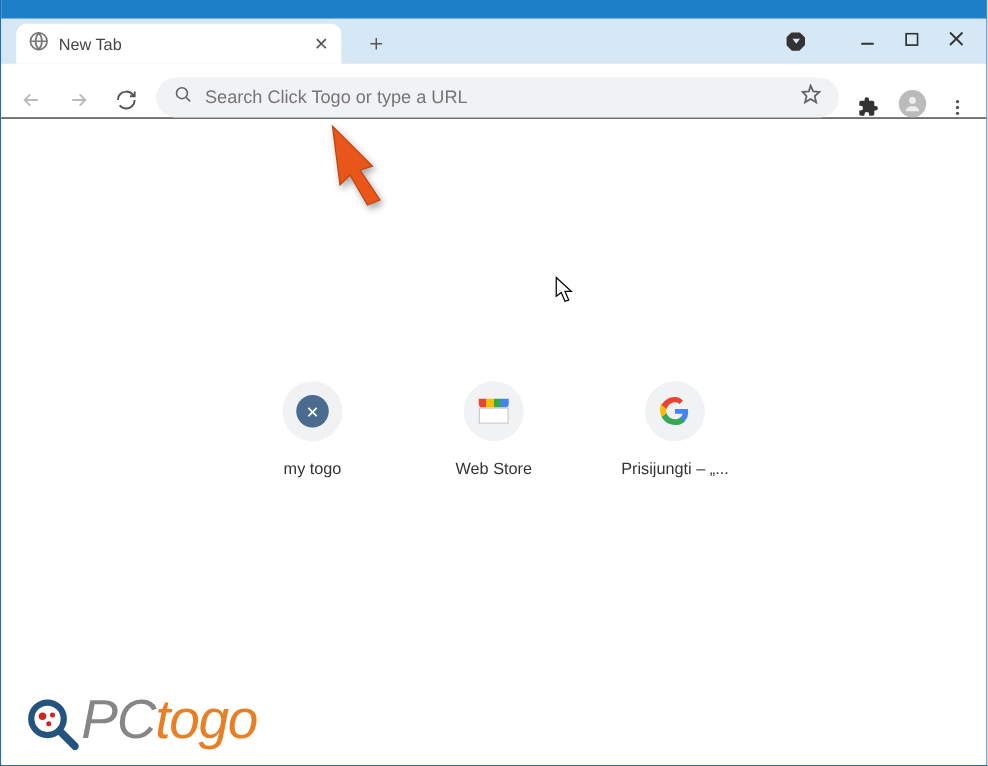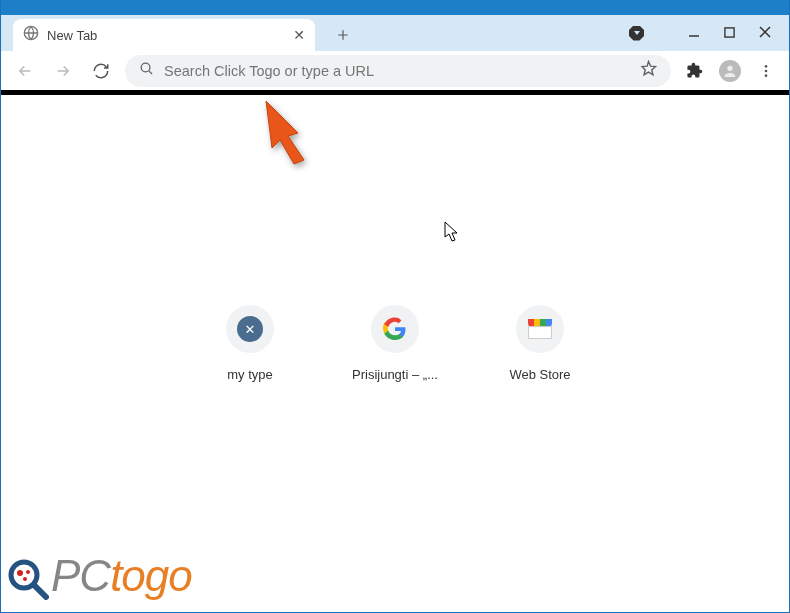--- a/index.html
+++ b/index.html
@@ -3,34 +3,34 @@
 <meta charset="utf-8">
 <style>
 * { margin: 0; padding: 0; box-sizing: border-box; font-family: 'Segoe UI', Arial, sans-serif; }
 body { width: 790px; height: 613px; background: #fff; position: relative; overflow: hidden; }
 
 .window { width: 790px; height: 613px; border: 1px solid #1a6fb8; border-top: none; background: #fff; }
 
 .titlebar { height: 15px; background: #1e7fc9; }
 
 .tabstrip { height: 36px; background: #d6e8f5; display: flex; align-items: flex-end; padding-left: 12px; position: relative; }
-.tab { background: #fff; height: 32px; width: 302px; border-radius: 8px 8px 0 0; display: flex; align-items: center; padding: 0 10px; gap: 8px; position: relative; }
+.tab { background: #fff; height: 32px; width: 260px; border-radius: 8px 8px 0 0; display: flex; align-items: center; padding: 0 10px; gap: 8px; position: relative; }
 .tab::before, .tab::after { content: ''; position: absolute; bottom: 0; width: 8px; height: 8px; background: #fff; }
 .tab::before { left: -8px; border-radius: 0 0 8px 0; background: radial-gradient(circle at 0 0, #d6e8f5 8px, #fff 8px); }
 .tab::after { right: -8px; border-radius: 0 0 0 8px; background: radial-gradient(circle at 8px 0, #d6e8f5 8px, #fff 8px); }
 .tab-title { font-size: 13px; color: #444; flex: 1; }
 .tab-close { color: #555; cursor: pointer; font-size: 14px; line-height: 1; }
 .new-tab-btn { width: 28px; height: 28px; display: flex; align-items: center; justify-content: center; margin-left: 14px; margin-bottom: 2px; cursor: pointer; border-radius: 50%; color: #555; font-size: 18px; }
 
 .win-controls { position: absolute; right: 0; top: 0; height: 100%; display: flex; align-items: center; gap: 24px; padding-right: 18px; }
 .win-btn { color: #333; cursor: pointer; }
 .stop-sign { width: 15px; height: 15px; background: #333; clip-path: polygon(30% 0, 70% 0, 100% 30%, 100% 70%, 70% 100%, 30% 100%, 0 70%, 0 30%); display: flex; align-items: center; justify-content: center; margin-right: 20px; }
 .stop-sign-inner { width: 0; height: 0; border-left: 3px solid transparent; border-right: 3px solid transparent; border-top: 4px solid #d6e8f5; }
 
-.toolbar { height: 44px; background: #fff; display: flex; align-items: center; padding: 0 10px; gap: 10px; border-bottom: 5px solid #000000; }
+.toolbar { height: 44px; background: #fff; display: flex; align-items: flex-end; padding: 0 10px; gap: 10px; border-bottom: 1px solid #000000; }
 .nav-btn { width: 28px; height: 28px; display: flex; align-items: center; justify-content: center; color: #555; cursor: pointer; border-radius: 50%; }
 .nav-btn.disabled { color: #bbb; cursor: default; }
 
 .omnibox { flex: 1; height: 32px; background: #f0f2f4; border-radius: 16px; display: flex; align-items: center; padding: 0 14px; gap: 10px; }
 .omnibox-icon { color: #5f6368; }
 .omnibox-input { flex: 1; border: none; background: transparent; font-size: 14.5px; color: #5f6368; outline: none; }
 .omnibox-star { color: #5f6368; cursor: pointer; }
 
 .ext-icon, .profile-icon, .menu-icon { width: 26px; display: flex; align-items: center; justify-content: center; color: #555; cursor: pointer; }
 .profile-circle { width: 22px; height: 22px; border-radius: 50%; background: #bbb; display: flex; align-items: center; justify-content: center; }
@@ -44,21 +44,21 @@
 .shortcuts { position: absolute; top: 210px; left: 50%; transform: translateX(-50%); display: flex; gap: 55px; }
 .shortcut { display: flex; flex-direction: column; align-items: center; gap: 14px; width: 90px; cursor: pointer; }
 .shortcut-circle { width: 48px; height: 48px; border-radius: 50%; background: #f0f2f4; display: flex; align-items: center; justify-content: center; }
 .shortcut-label { font-size: 13px; color: #333; text-align: center; white-space: nowrap; overflow: hidden; text-overflow: ellipsis; width: 100%; }
 
 .togo-inner { width: 26px; height: 26px; border-radius: 50%; background: #4a6c8f; color: #fff; display: flex; align-items: center; justify-content: center; font-size: 13px; }
 .store-inner { position: relative; width: 24px; height: 20px; }
 .store-body { position: absolute; bottom: 0; width: 24px; height: 13px; background: #fff; border: 1px solid #ccc; }
 .store-awning { position: absolute; top: 0; width: 24px; height: 8px; background: linear-gradient(90deg, #ea4335 0 25%, #fbbc05 25% 50%, #34a853 50% 75%, #4285f4 75% 100%); border-radius: 0 0 4px 4px; }
 
-.watermark { position: absolute; bottom: 10px; left: 6px; opacity: 0.95; }
+.watermark { position: absolute; bottom: 10px; left: 20px; opacity: 0.95; }
 .wm-text { font-size: 44px; font-style: italic; font-weight: 500; letter-spacing: -1px; display: flex; align-items: center; }
 .wm-gray { color: #808080; }
 .wm-orange { color: #e8791a; }
 .wm-mag { display: inline-flex; margin-right: 2px; margin-top: 6px; }
 </style>
 </head>
 <body>
 
 <div class="window">
   <div class="titlebar"></div>
@@ -165,41 +165,41 @@
 
     <svg class="cursor-pointer" width="16" height="22" viewBox="0 0 16 22">
       <path d="M1 1 L1 16 L5 13 L8 20 L11 19 L8 12 L13 12 Z" fill="#fff" stroke="#000" stroke-width="1"></path>
     </svg>
 
     <div class="shortcuts">
       <div class="shortcut">
         <div class="shortcut-circle">
           <div class="togo-inner">✕</div>
         </div>
-        <div class="shortcut-label">my type</div>
-      </div>
-      <div class="shortcut">
-        <div class="shortcut-circle">
-          <svg width="24" height="24" viewBox="0 0 48 48">
-            <path fill="#4285F4" d="M45 24.5c0-1.6-.1-2.8-.4-4H24v7.3h12c-.3 2-1.6 5-5 7l7.6 5.9C43.3 36.7 45 31 45 24.5z"></path>
-            <path fill="#34A853" d="M24 46c6.5 0 11.9-2.1 15.9-5.8l-7.6-5.9c-2 1.4-4.8 2.4-8.3 2.4-6.3 0-11.7-4.2-13.6-9.9l-7.9 6.1C6.4 40.7 14.6 46 24 46z"></path>
-            <path fill="#FBBC05" d="M10.4 26.8c-.5-1.4-.8-3-.8-4.8s.3-3.4.8-4.8l-7.9-6.1C.9 14.5 0 18.1 0 22s.9 7.5 2.5 10.9l7.9-6.1z"></path>
-            <path fill="#EA4335" d="M24 9.5c3.5 0 6 1.5 7.3 2.8l5.4-5.3C33.9 3.5 29.5 1 24 1 14.6 1 6.4 6.3 2.5 14.1l7.9 6.1c1.9-5.7 7.3-10.7 13.6-10.7z"></path>
-          </svg>
-        </div>
-        <div class="shortcut-label">Prisijungti – „...</div>
+        <div class="shortcut-label">my togo</div>
       </div>
       <div class="shortcut">
         <div class="shortcut-circle">
           <div class="store-inner">
             <div class="store-awning"></div>
             <div class="store-body"></div>
           </div>
         </div>
         <div class="shortcut-label">Web Store</div>
+      </div>
+      <div class="shortcut">
+        <div class="shortcut-circle">
+          <svg width="24" height="24" viewBox="0 0 48 48">
+            <path fill="#4285F4" d="M45 24.5c0-1.6-.1-2.8-.4-4H24v7.3h12c-.3 2-1.6 5-5 7l7.6 5.9C43.3 36.7 45 31 45 24.5z"></path>
+            <path fill="#34A853" d="M24 46c6.5 0 11.9-2.1 15.9-5.8l-7.6-5.9c-2 1.4-4.8 2.4-8.3 2.4-6.3 0-11.7-4.2-13.6-9.9l-7.9 6.1C6.4 40.7 14.6 46 24 46z"></path>
+            <path fill="#FBBC05" d="M10.4 26.8c-.5-1.4-.8-3-.8-4.8s.3-3.4.8-4.8l-7.9-6.1C.9 14.5 0 18.1 0 22s.9 7.5 2.5 10.9l7.9-6.1z"></path>
+            <path fill="#EA4335" d="M24 9.5c3.5 0 6 1.5 7.3 2.8l5.4-5.3C33.9 3.5 29.5 1 24 1 14.6 1 6.4 6.3 2.5 14.1l7.9 6.1c1.9-5.7 7.3-10.7 13.6-10.7z"></path>
+          </svg>
+        </div>
+        <div class="shortcut-label">Prisijungti – „...</div>
       </div>
     </div>
 
     <div class="watermark">
       <div class="wm-text">
         <span class="wm-mag">
           <svg width="42" height="42" viewBox="0 0 42 42">
             <circle cx="17" cy="17" r="13" fill="none" stroke="#1a4a7a" stroke-width="5"></circle>
             <circle cx="13" cy="15" r="3" fill="#d41616"></circle>
             <circle cx="21" cy="14" r="2" fill="#d41616"></circle>

